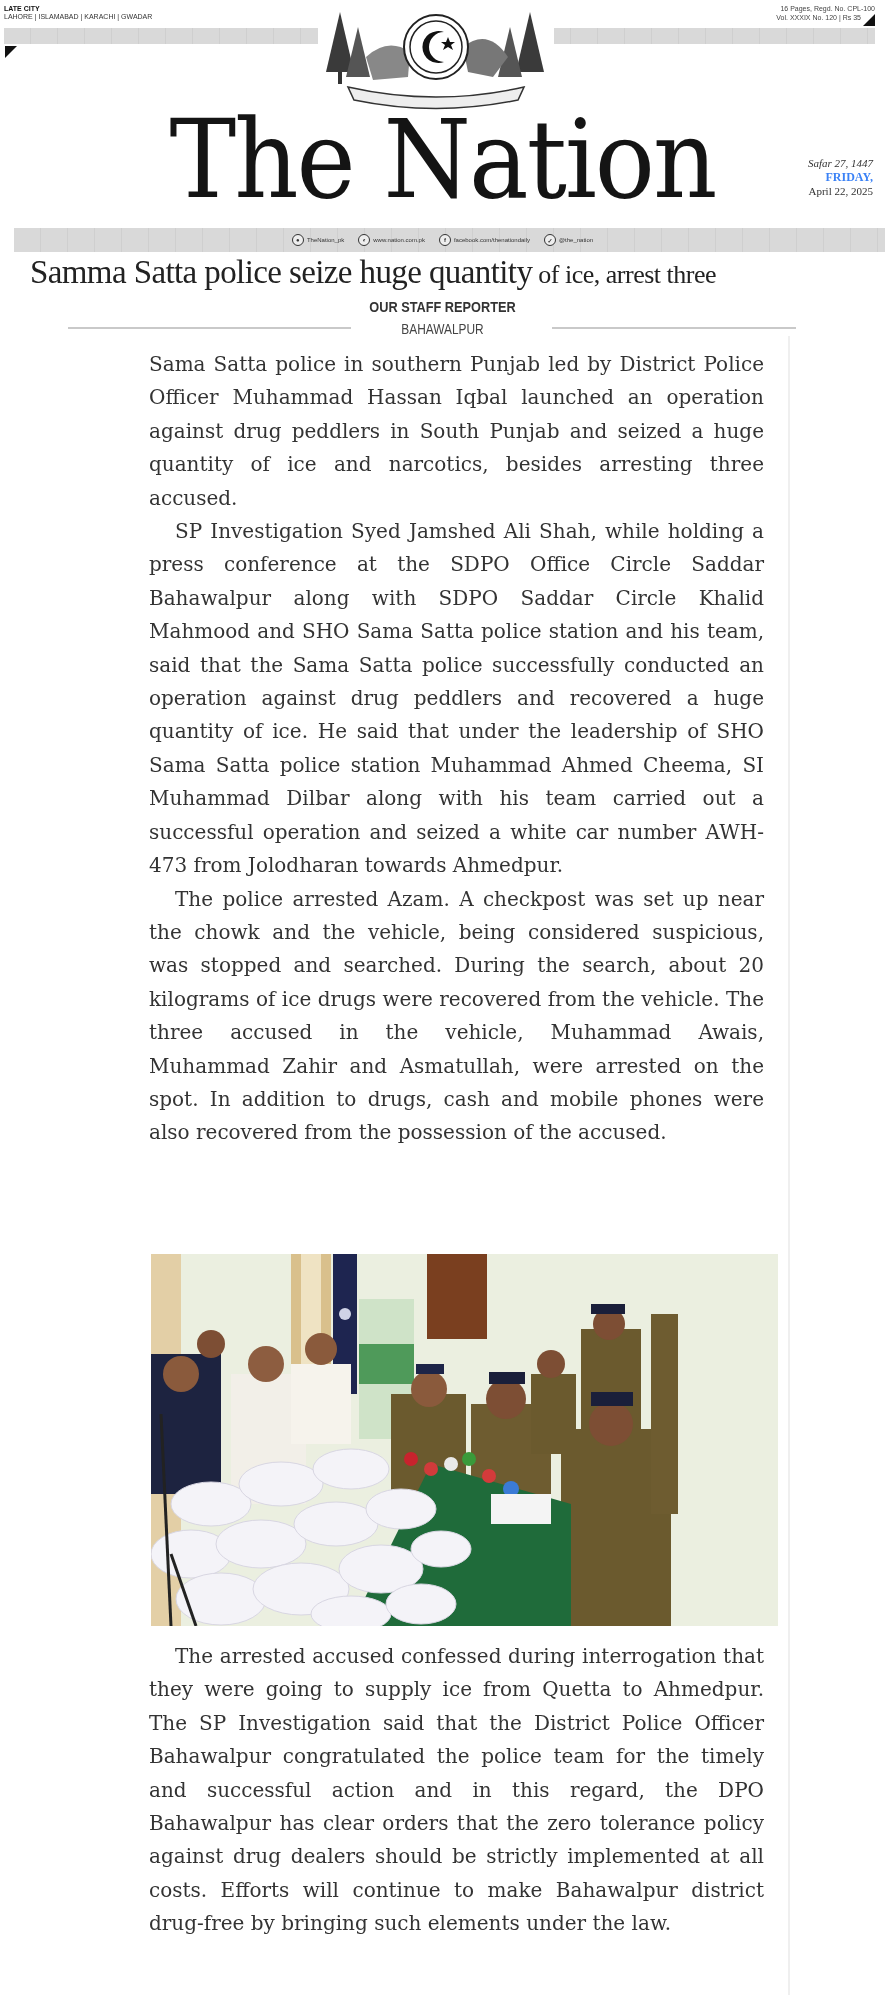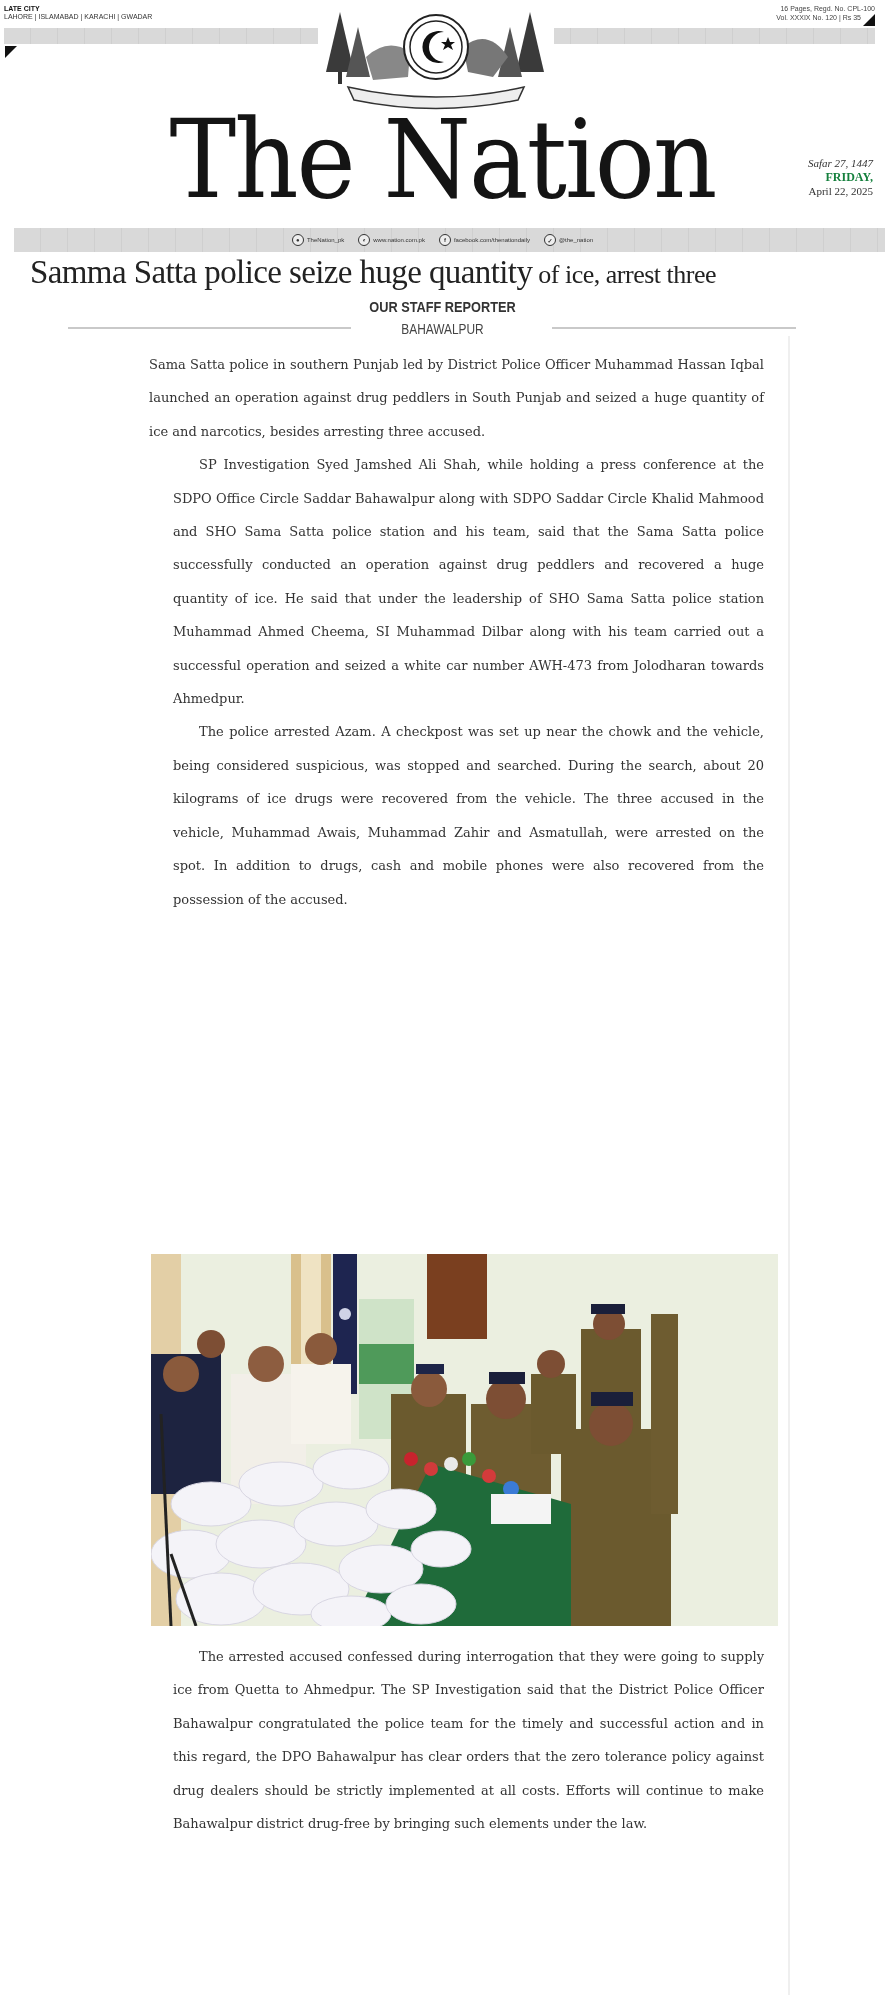--- a/index.html
+++ b/index.html
@@ -15,42 +15,42 @@
 
   .corner-left { position: absolute; left: 5px; top: 46px; width: 0; height: 0; border-top: 12px solid #111; border-right: 12px solid transparent; }
   .corner-right { position: absolute; right: 10px; top: 14px; width: 0; height: 0; border-bottom: 12px solid #111; border-left: 12px solid transparent; }
 
   .emblem { position: absolute; left: 318px; top: 2px; width: 236px; height: 110px; }
 
   .masthead { position: absolute; left: 0; width: 885px; top: 100px; text-align: center; font-family: "DejaVu Serif", "Liberation Serif", serif; font-size: 100px; line-height: 120px; color: #141414; letter-spacing: -2px; transform: scaleY(1.08); }
 
   .dateblock { position: absolute; right: 12px; top: 156px; text-align: right; font-family: "Liberation Serif", serif; color: #333; }
   .dateblock .hijri { font-size: 11px; font-style: italic; line-height: 14px; }
-  .dateblock .day { font-size: 12px; font-weight: bold; line-height: 14px; color: #15803d; }
+  .dateblock .day { font-size: 12px; font-weight: bold; line-height: 14px; color: #3b82f6; }
   .dateblock .date { font-size: 11px; line-height: 14px; }
 
   .social { position: absolute; top: 234px; left: 0; width: 885px; display: flex; justify-content: center; gap: 14px; font-family: "Liberation Sans", sans-serif; font-size: 6px; color: #333; }
   .social .item { display: flex; align-items: center; gap: 3px; }
   .social .ico { width: 10px; height: 10px; border-radius: 50%; border: 1px solid #333; background: #eee; display: inline-flex; align-items: center; justify-content: center; font-size: 6px; font-weight: bold; }
 
   .headline { position: absolute; left: 30px; top: 254px; width: 862px; white-space: nowrap; font-family: "Liberation Serif", serif; color: #222; }
   .headline .big { font-size: 33px; letter-spacing: -0.6px; }
   .headline .small { font-size: 26px; letter-spacing: -0.5px; }
 
   .reporter { position: absolute; top: 298px; left: 0; width: 885px; text-align: center; font-family: "Liberation Sans", sans-serif; font-weight: bold; font-size: 15px; color: #333; transform: scaleX(0.85); }
   .dateline { position: absolute; top: 321px; left: 0; width: 885px; text-align: center; font-family: "Liberation Sans", sans-serif; font-size: 14px; color: #444; transform: scaleX(0.85); }
   .rule { position: absolute; top: 327px; height: 2px; background: #c9c9c9; }
   .rule.l { left: 68px; width: 283px; }
   .rule.r { left: 552px; width: 244px; }
 
   .colrule { position: absolute; left: 788px; top: 336px; width: 2px; height: 1659px; background: #efefef; }
 
-  .body { position: absolute; left: 149px; width: 615px; font-family: "DejaVu Serif", "Liberation Serif", serif; font-size: 13px; line-height: 33.4px; color: #333; text-align: justify; hyphens: manual; }
+  .body { position: absolute; left: 149px; width: 615px; font-family: "DejaVu Serif", "Liberation Serif", serif; font-size: 20px; line-height: 33.4px; color: #333; text-align: justify; hyphens: manual; }
   .body p { margin: 0; text-indent: 0; }
-  .body p.ind { text-indent: 26px; margin-left: 24px; }
+  .body p.ind { text-indent: 26px; }
   .body.top { top: 348px; }
   .body.bottom { top: 1640px; }
 
   .photo { position: absolute; left: 151px; top: 1254px; width: 627px; height: 372px; overflow: hidden; background: #e8ecd9; }
 </style>
 </head>
 <body>
 
 <div class="topinfo-left">
   <div class="late">LATE CITY</div>

